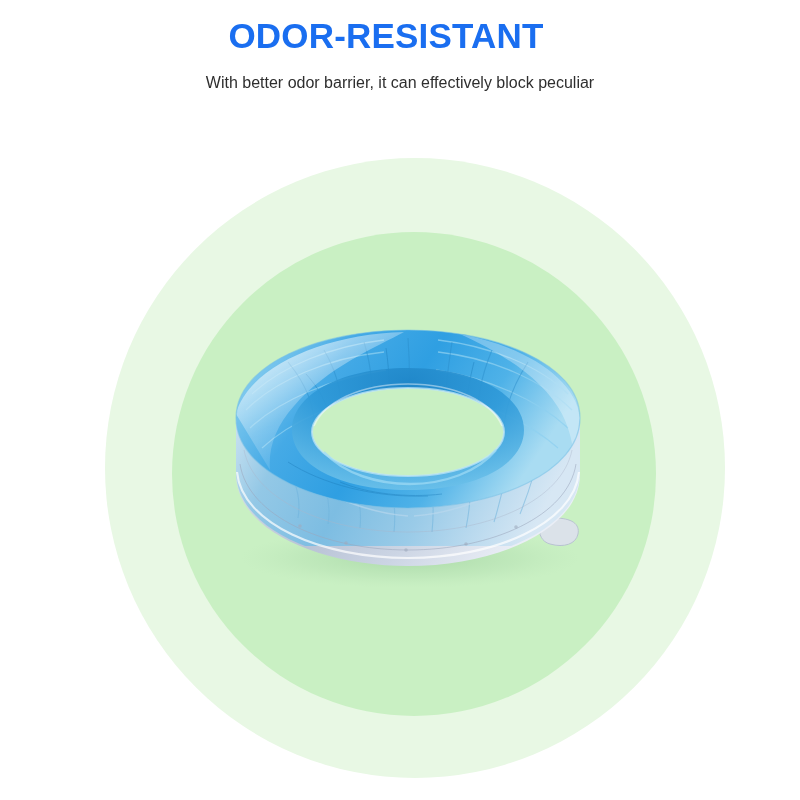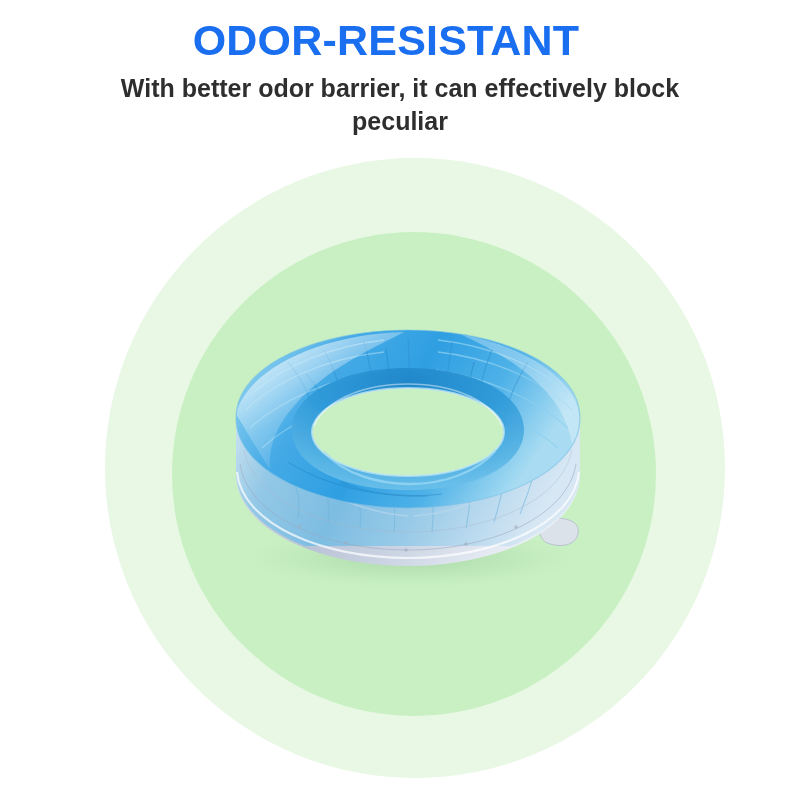--- a/index.html
+++ b/index.html
@@ -24,34 +24,34 @@
     overflow: hidden;
   }
 
   
   .headline {
     position: absolute;
     top: 18px;
     left: 0;
     width: 772px;
     text-align: center;
-    font-size: 43px;
+    font-size: 35px;
     font-weight: bold;
     letter-spacing: 0.2px;
     color: #1a6ef0;
     line-height: 1.05;
   }
   .subhead {
     position: absolute;
     top: 72px;
     left: 100px;
     width: 600px;
     text-align: center;
-    font-size: 25px;
-    font-weight: bold;
+    font-size: 16px;
+    font-weight: normal;
     color: #2e2e2e;
     line-height: 1.32;
   }
   .subhead .ln {
     display: block;
   }
 
   
   .bg-circle-outer {
     position: absolute;

